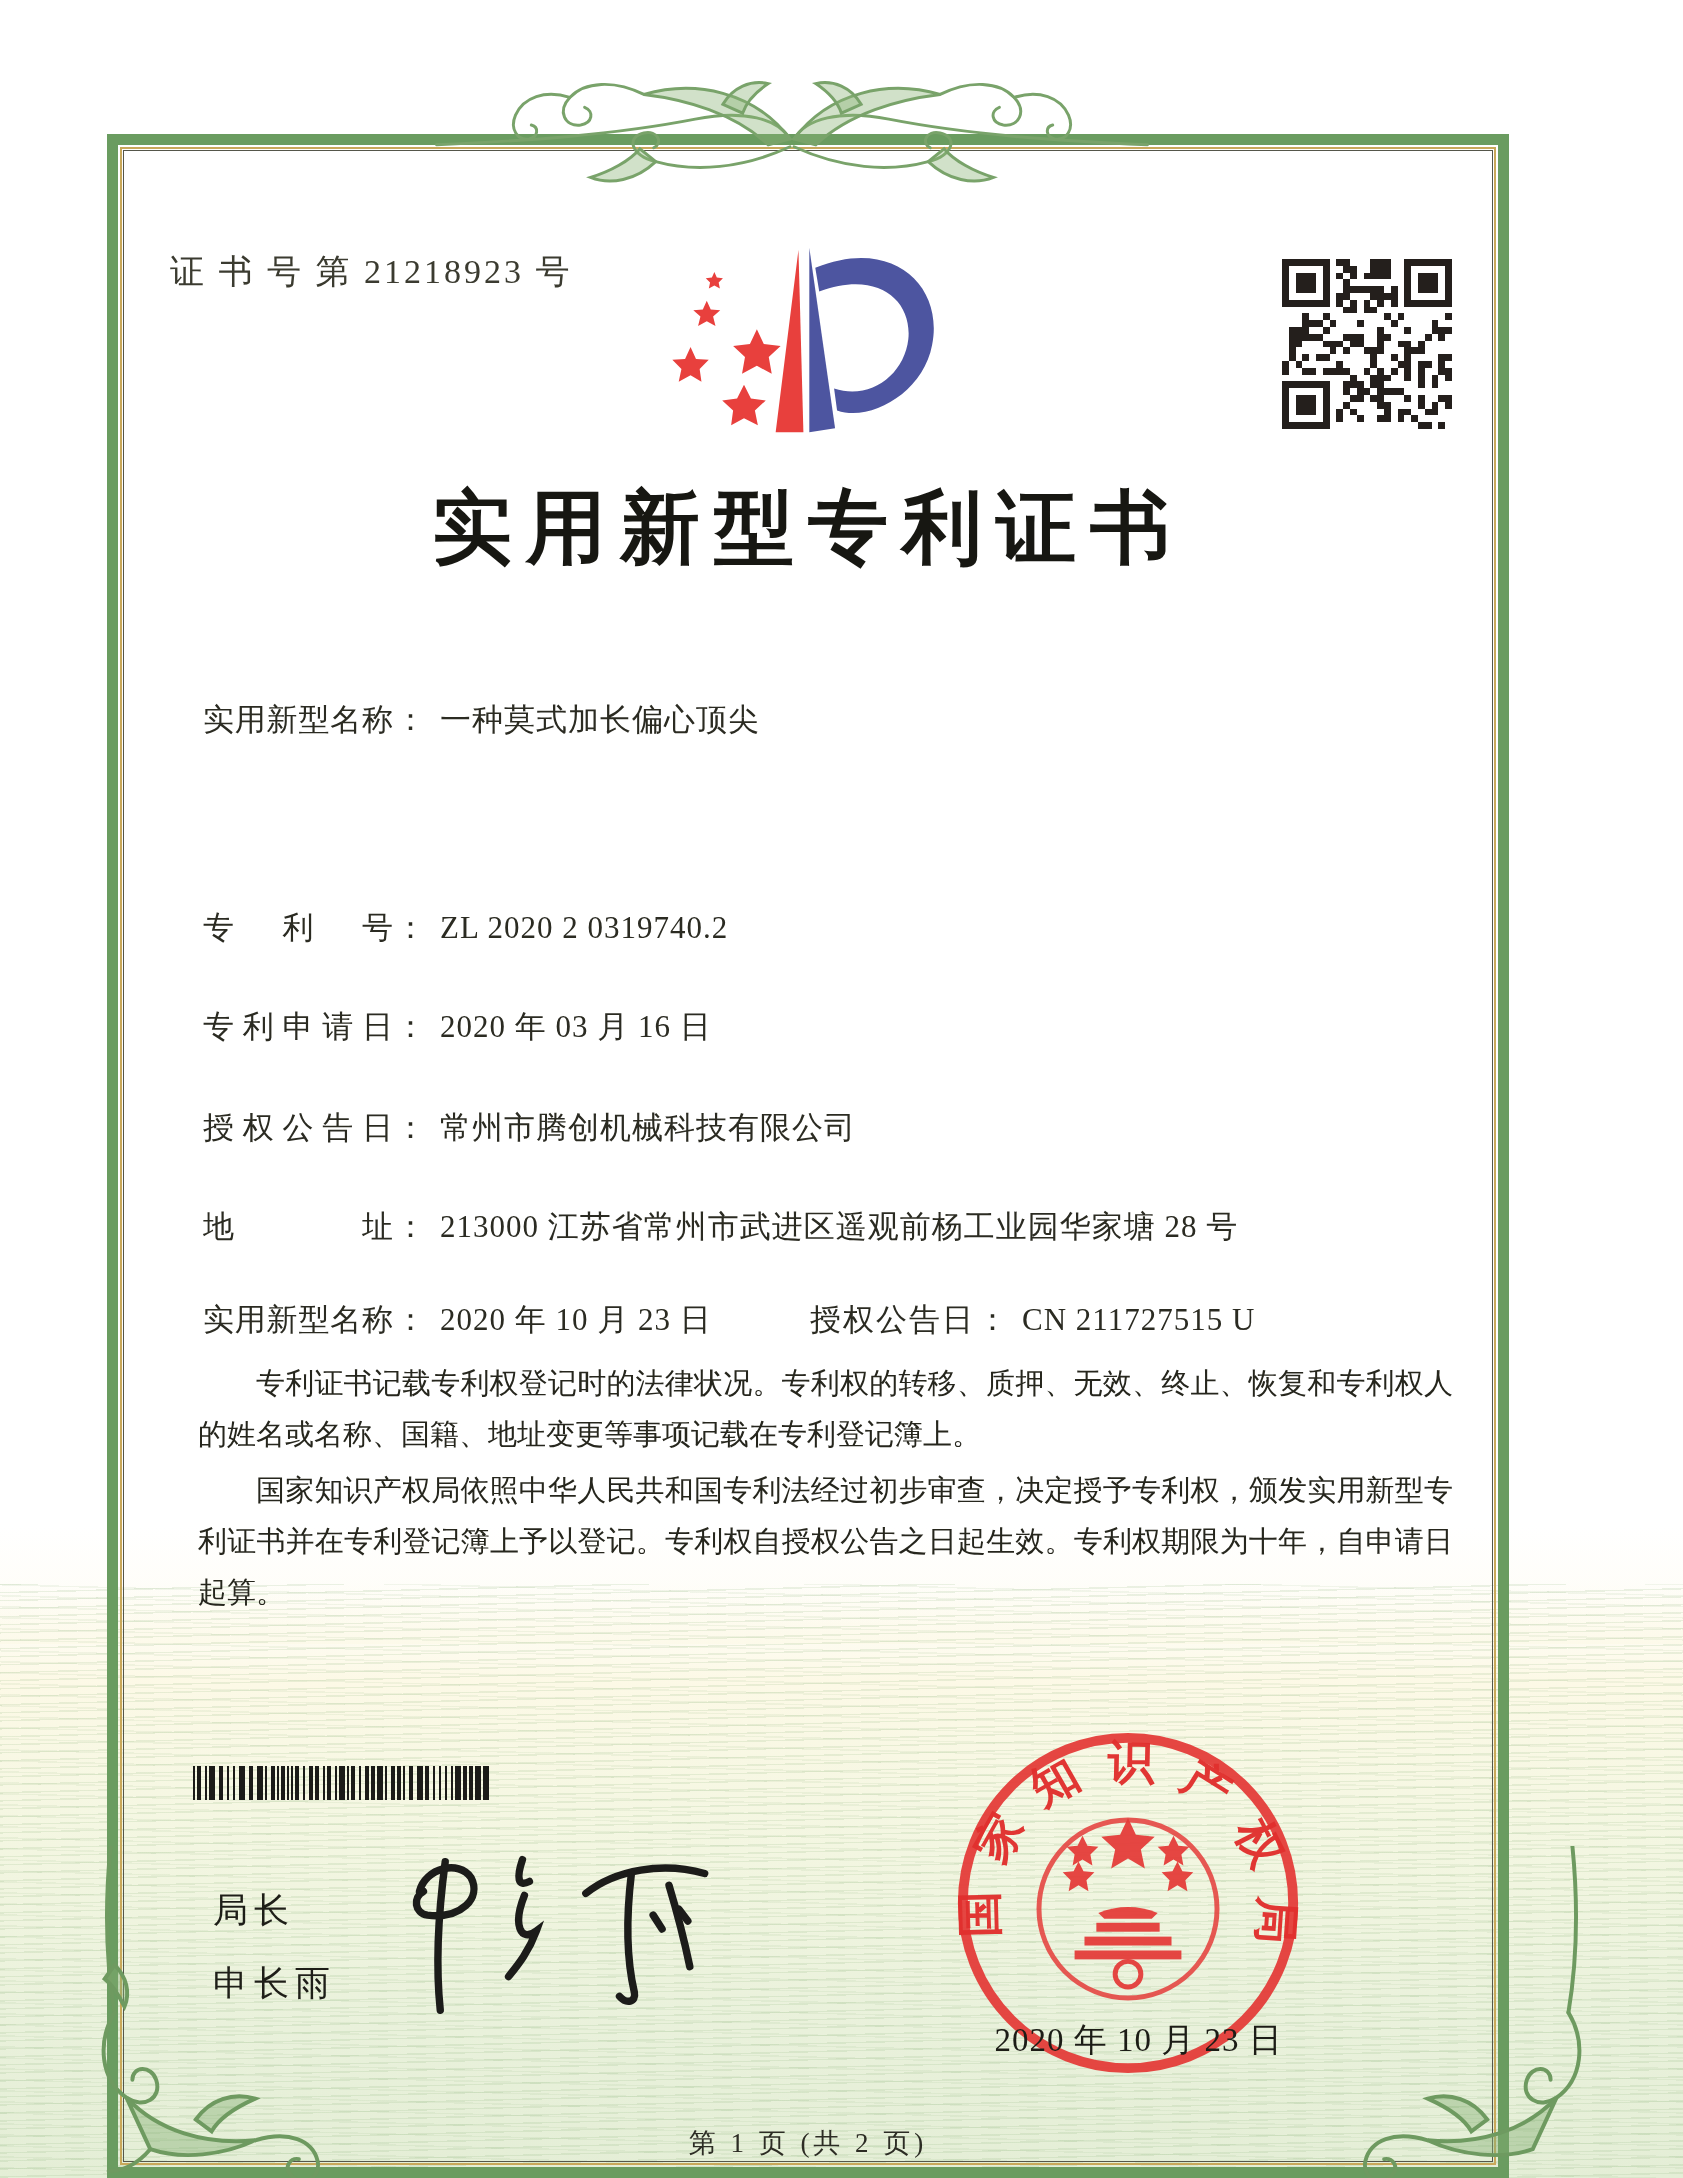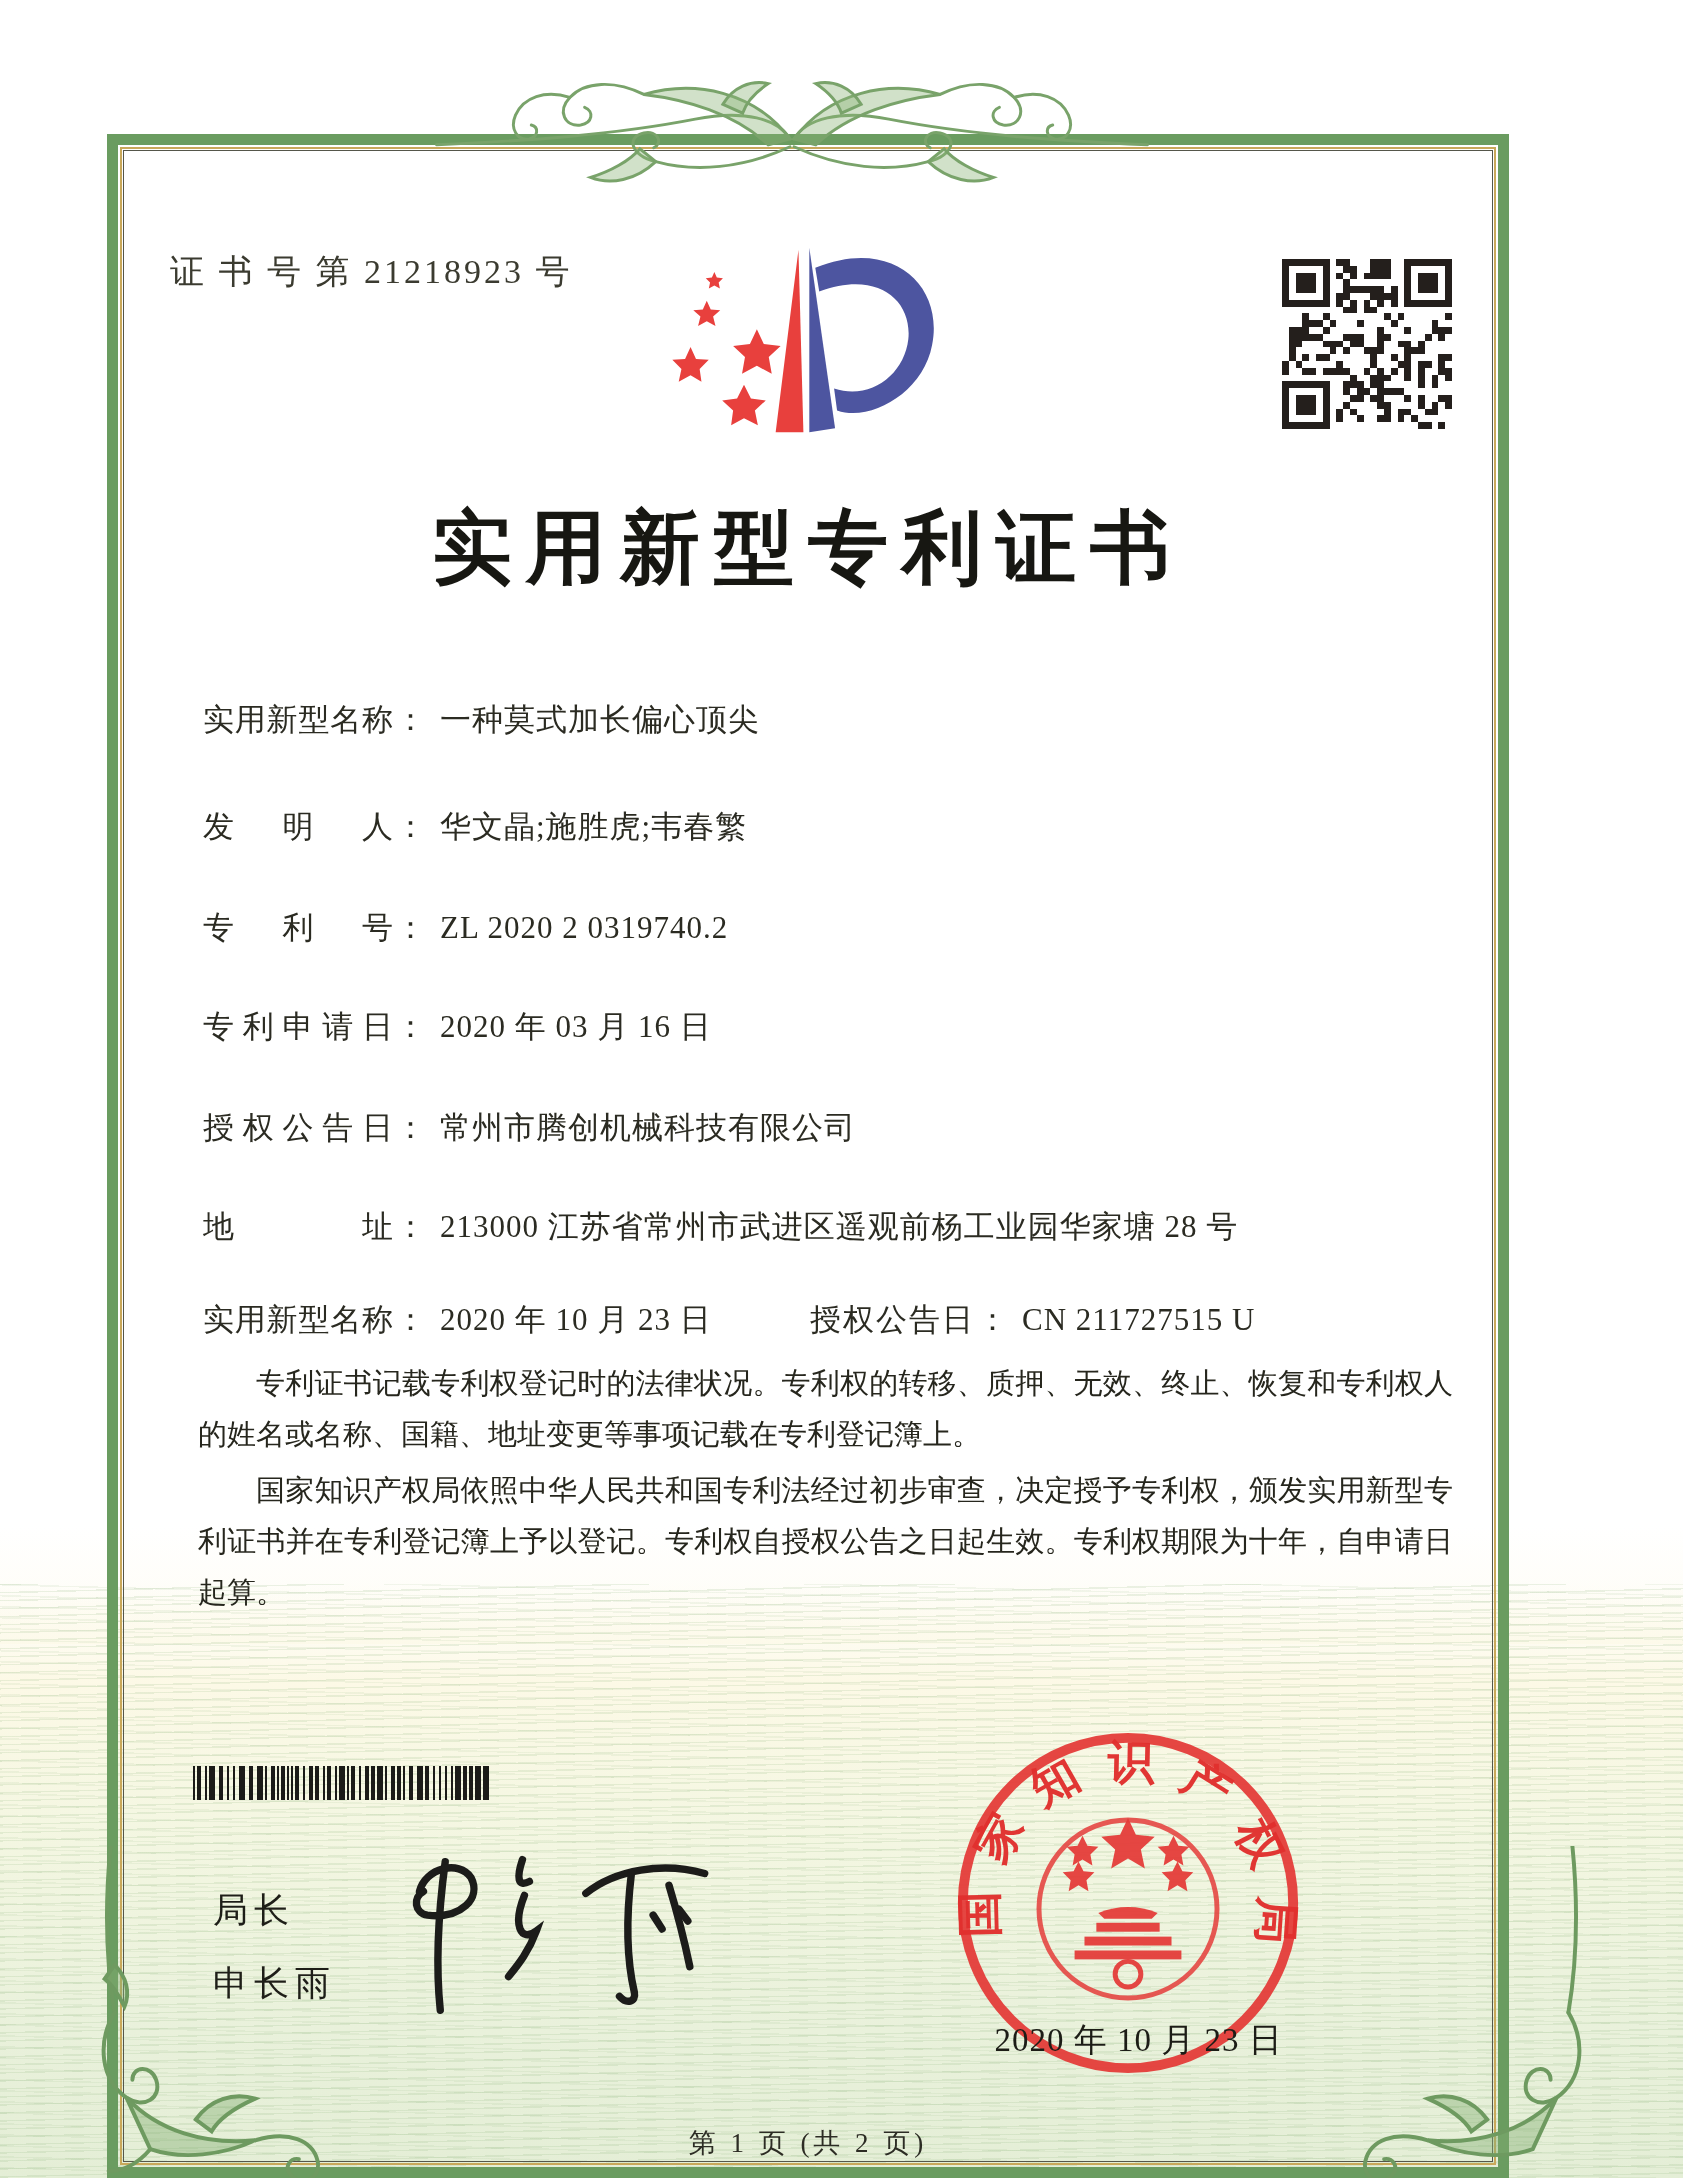--- a/index.html
+++ b/index.html
@@ -26,21 +26,21 @@
   .orn{position:absolute;pointer-events:none;}
 
   .cert-no{position:absolute;left:170px;top:249px;font-size:34px;letter-spacing:3px;color:#3b3b30;}
 
   .logo{position:absolute;left:645px;top:234px;}
   .qr{position:absolute;left:1282px;top:259px;width:170px;height:170px;
       display:grid;grid-template-columns:repeat(25,1fr);grid-template-rows:repeat(25,1fr);background:#fff;}
   .qr div.on{background:#241f1c;}
   .qr div.off{background:#ffffff;}
 
-  .title{position:absolute;left:0;top:495px;width:1616px;text-align:center;
+  .title{position:absolute;left:0;top:475px;width:1616px;text-align:center;
          font-size:80px;font-weight:900;letter-spacing:14px;color:#171712;}
 
   .field-row{position:absolute;left:203px;font-size:31px;white-space:nowrap;}
   .flabel{display:inline-block;width:190px;text-align:justify;text-align-last:justify;vertical-align:bottom;}
   .fcolon{margin:0 14px 0 2px;}
   .fval{letter-spacing:1px;}
   .grant-no-field{position:absolute;left:607px;top:0;white-space:nowrap;}
   .grant-no-field .flabel2{letter-spacing:2px;}
 
   .paras{position:absolute;left:198px;top:1358px;width:1255px;font-size:29px;
@@ -750,23 +750,20 @@
       <div class="on"></div>
       <div class="off"></div>
       <div class="on"></div>
       <div class="off"></div>
     </div>
 
   <div class="title">实用新型专利证书</div>
 
   <div class="field-row" style="top:699px">
     <span class="flabel">实用新型名称</span><span class="fcolon">：</span><span class="fval">一种莫式加长偏心顶尖</span>
-  </div>
-  <div class="field-row" style="top:806px">
-    <span class="flabel">发明人</span><span class="fcolon">：</span><span class="fval">华文晶;施胜虎;韦春繁</span>
   </div>
   <div class="field-row" style="top:907px">
     <span class="flabel">专利号</span><span class="fcolon">：</span><span class="fval">ZL 2020 2 0319740.2</span>
   </div>
   <div class="field-row" style="top:1006px">
     <span class="flabel">专利申请日</span><span class="fcolon">：</span><span class="fval">2020 年 03 月 16 日</span>
   </div>
   <div class="field-row" style="top:1107px">
     <span class="flabel">授权公告日</span><span class="fcolon">：</span><span class="fval">常州市腾创机械科技有限公司</span>
   </div>

